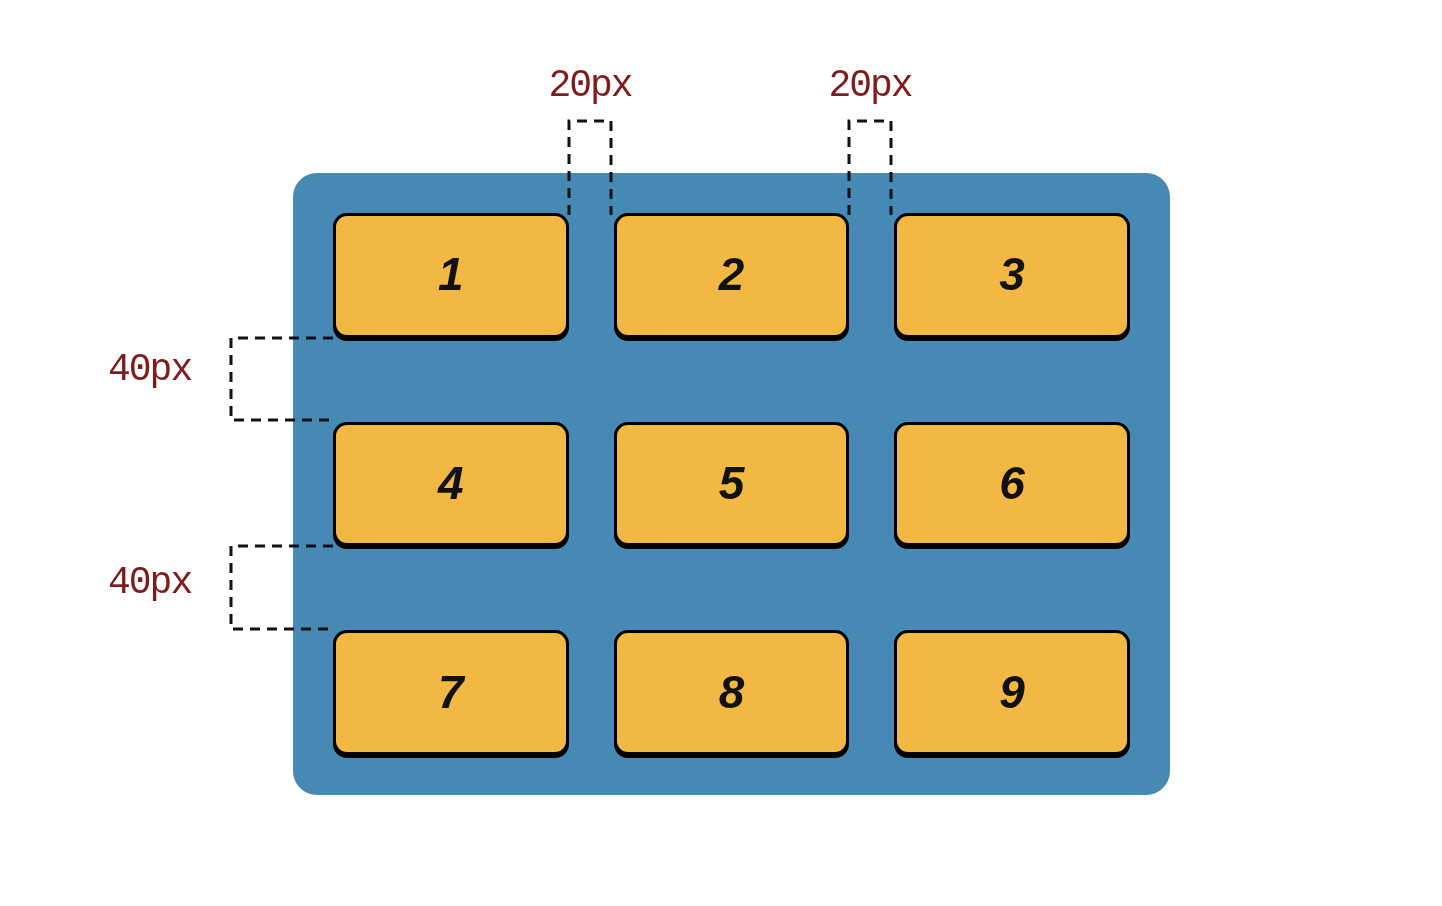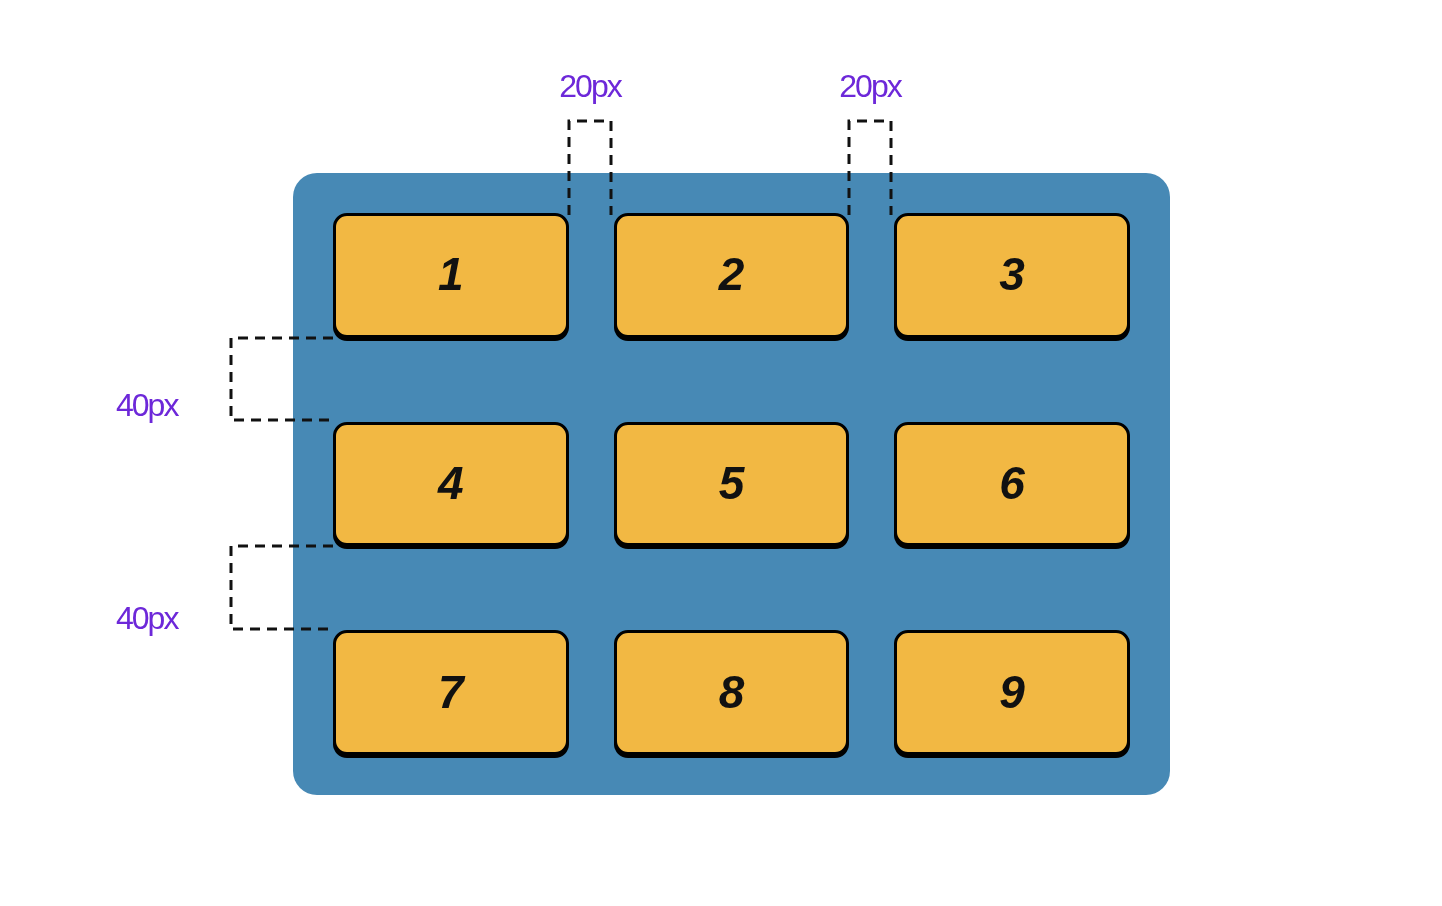--- a/index.html
+++ b/index.html
@@ -62,31 +62,31 @@
   }
   .overlay path {
     fill: none;
     stroke: #111111;
     stroke-width: 3;
     stroke-dasharray: 10 7;
   }
   
   .gap-label {
     position: absolute;
-    color: #6d28d9;
-    font-family: Liberation Sans, sans-serif;
-    font-size: 32px;
+    color: #7f1d1d;
+    font-family: Liberation Mono, monospace;
+    font-size: 38px;
     letter-spacing: -2px;
     line-height: 48px;
     white-space: nowrap;
   }
   .col-label { transform: translateX(-50%); top: 62px; }
   #col-label-1 { left: 590px; }
   #col-label-2 { left: 870px; }
-  .row-label { left: 116px; margin-top: 35px; }
+  .row-label { left: 108px; }
   #row-label-1 { top: 346px; }
   #row-label-2 { top: 559px; }
 </style>
 </head>
 <body>
 
 <div class="canvas">
 
   <div class="grid-container">
     <div class="grid-item">

